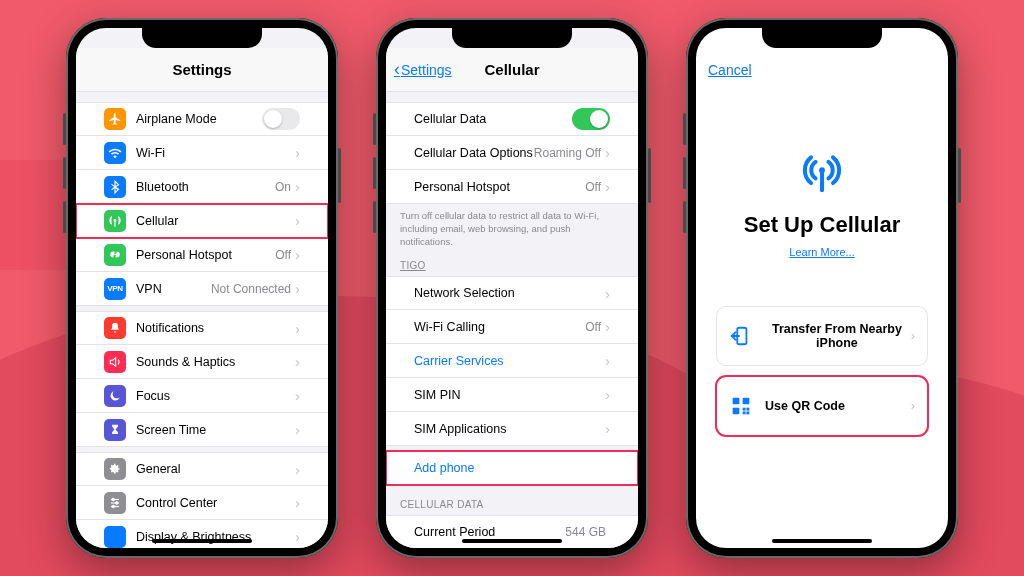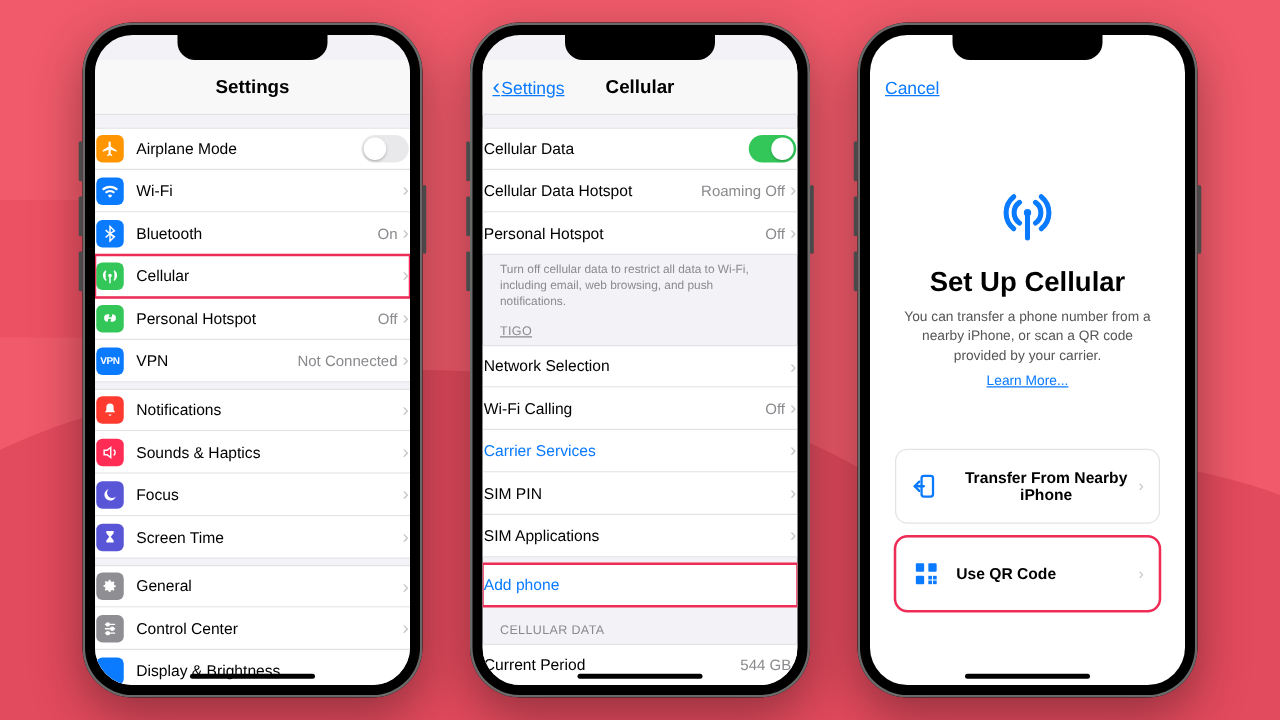--- a/index.html
+++ b/index.html
@@ -22,21 +22,21 @@
   .nav{height:44px;margin-top:20px;background:#f8f8f8;border-bottom:1px solid #e2e2e6;display:flex;align-items:center;justify-content:center;position:relative;font-weight:600;font-size:15px;flex:0 0 auto}
   .nav.clear{background:transparent;border-bottom:none}
   .nav .back{position:absolute;left:8px;display:flex;align-items:center;color:#0a7aff;font-weight:400;font-size:14px}
   .nav .back.ul{text-decoration:underline}
   .content{flex:1 1 auto;overflow:hidden}
   
   .group{margin-top:5px}
   .group.tight{margin-top:10px}
   .ghdr{font-size:10px;color:#8a8a8e;padding:2px 14px 5px;text-transform:uppercase;letter-spacing:.3px;display:flex;justify-content:space-between}
   .gfoot{font-size:9.5px;color:#8a8a8e;padding:6px 14px 0;line-height:1.35}
-  .cell{background:#fff;height:34px;display:flex;align-items:center;padding:0 1px;border-bottom:.5px solid #e3e3e7;font-size:12.5px;position:relative}
+  .cell{background:#fff;height:34px;display:flex;align-items:center;padding:0 28px;border-bottom:.5px solid #e3e3e7;font-size:12.5px;position:relative}
   .cell:first-child{border-top:.5px solid #e3e3e7}
   .cell .lbl{flex:1 1 auto}
   .cell .val{color:#8a8a8e;font-size:12px;margin-right:4px}
   .cell .chev{color:#c6c6c9;font-size:15px;font-weight:300}
   .cell.link .lbl{color:#0a7aff}
   .cell.hl{outline:2px solid #ef2c55;outline-offset:-1px;z-index:1}
   
   .ico{width:22px;height:22px;border-radius:5px;margin-right:10px;display:flex;align-items:center;justify-content:center;color:#fff;font-size:12px;flex:0 0 auto}
   .ico svg{width:14px;height:14px;fill:currentColor}
   
@@ -219,21 +219,21 @@
         </span>
         <span>Cellular</span>
       </div>
       <div class="content" id="p2">
           <div class="group tight">
             <div class="cell">
               <span class="lbl">Cellular Data</span>
               <span class="tgl on"></span>
             </div>
             <div class="cell">
-              <span class="lbl">Cellular Data Hotspot</span>
+              <span class="lbl">Cellular Data Options</span>
               <span class="val">Roaming Off</span>
               <span class="chev">›</span>
             </div>
             <div class="cell">
               <span class="lbl">Personal Hotspot</span>
               <span class="val">Off</span>
               <span class="chev">›</span>
             </div>
           </div>
           <div class="gfoot">Turn off cellular data to restrict all data to Wi-Fi, including email, web browsing, and push notifications.</div>
@@ -289,21 +289,20 @@
           <svg width="44" height="44" viewBox="0 0 24 24" fill="none" stroke="#0a7aff" stroke-width="2.2" stroke-linecap="round">
             <path d="M6 4a9 9 0 0 0 0 14"></path>
               <path d="M18 4a9 9 0 0 1 0 14"></path>
             <path d="M8.5 6.5a5.5 5.5 0 0 0 0 9"></path>
               <path d="M15.5 6.5a5.5 5.5 0 0 1 0 9"></path>
             <circle cx="12" cy="11" r="1.6" fill="#0a7aff" stroke="none"></circle>
             <line x1="12" y1="12.5" x2="12" y2="22"></line>
           </svg>
         </div>
         <h1>Set Up Cellular</h1>
-        <p>You can transfer a phone number from a nearby iPhone, or scan a QR code provided by your carrier.</p>
         <a>Learn More...</a>
         <div class="opts">
           <div class="optrow">
             <span class="ico2">
               <svg width="22" height="22" viewBox="0 0 24 24" fill="none" stroke="#0a7aff" stroke-width="2" stroke-linecap="round" stroke-linejoin="round">
                   <rect x="9" y="3" width="10" height="18" rx="2"></rect>
                   <path d="M3 12h8"></path>
                   <path d="M7 8l-4 4 4 4"></path>
                 </svg>
             </span>

